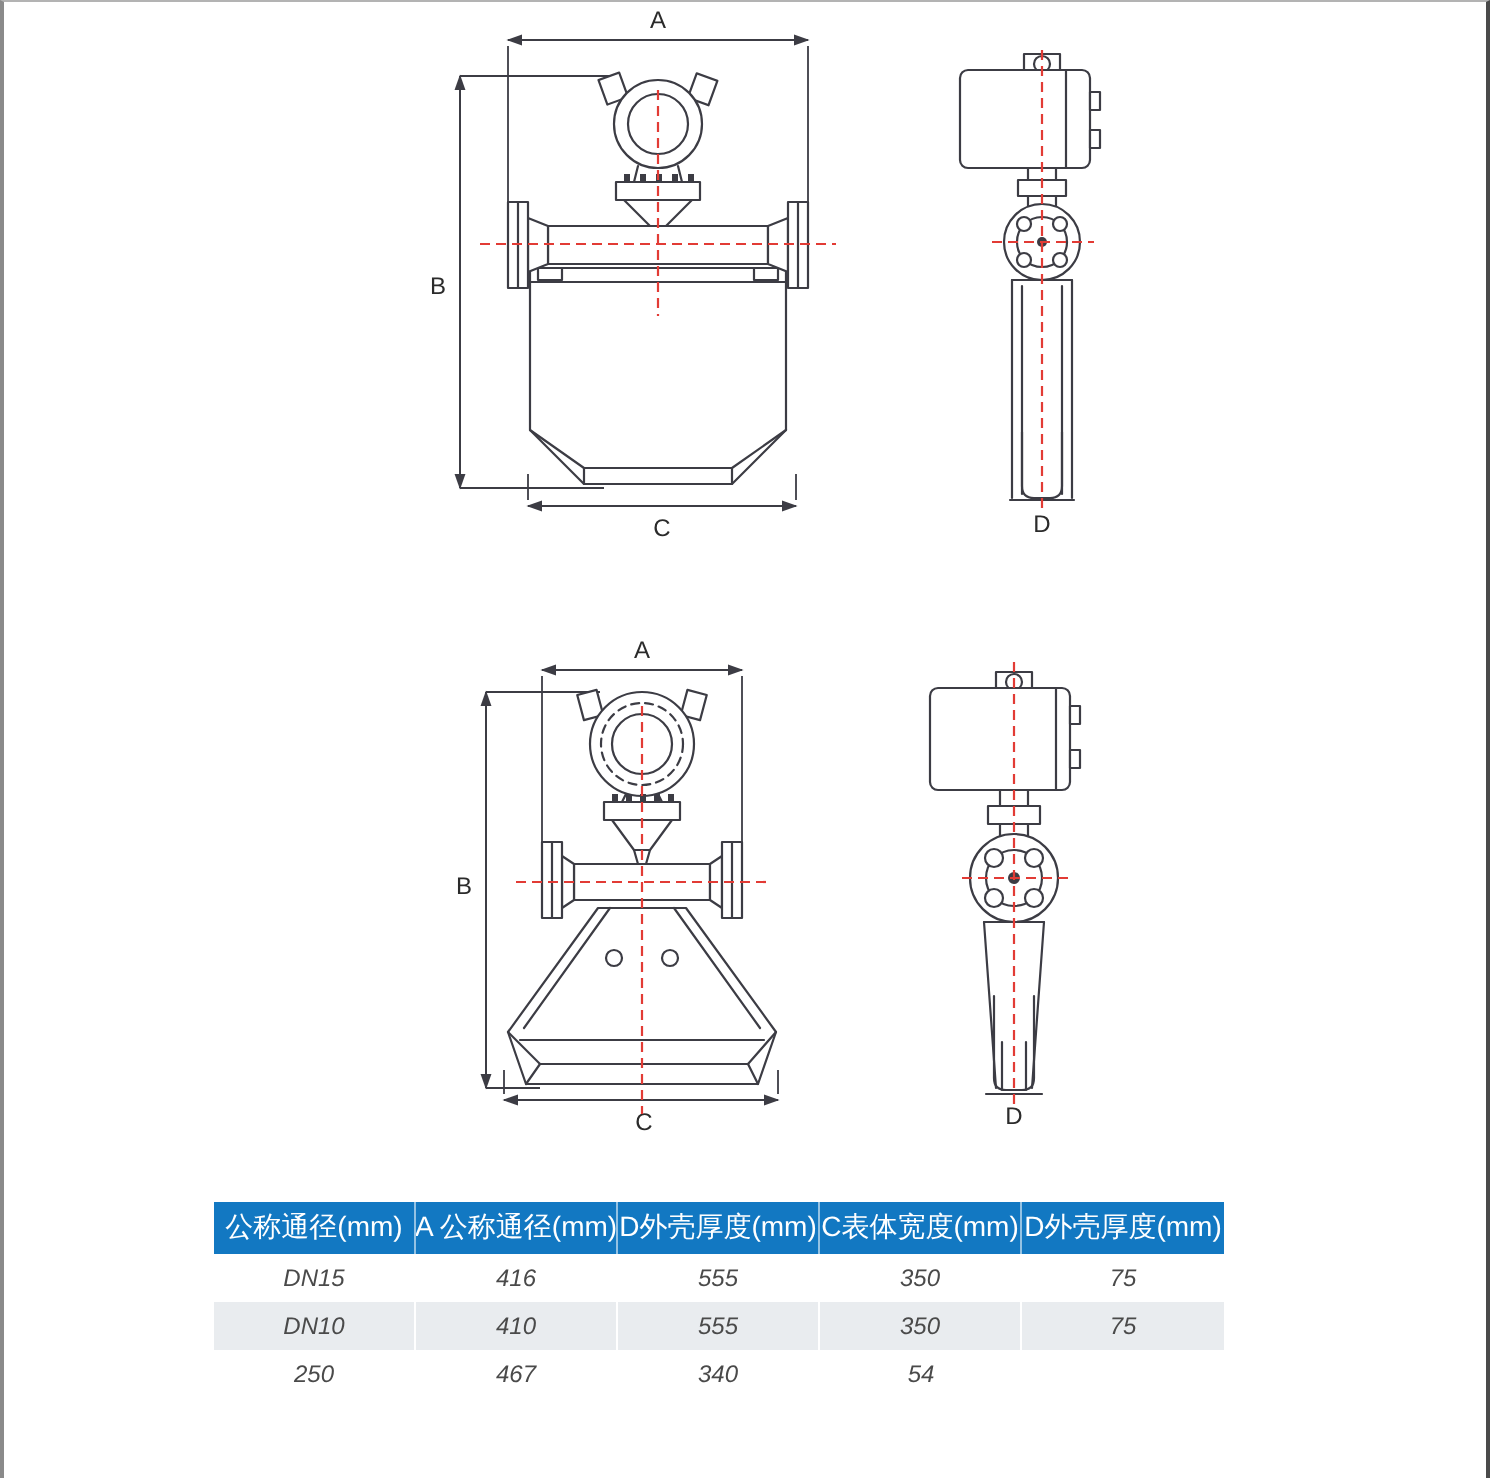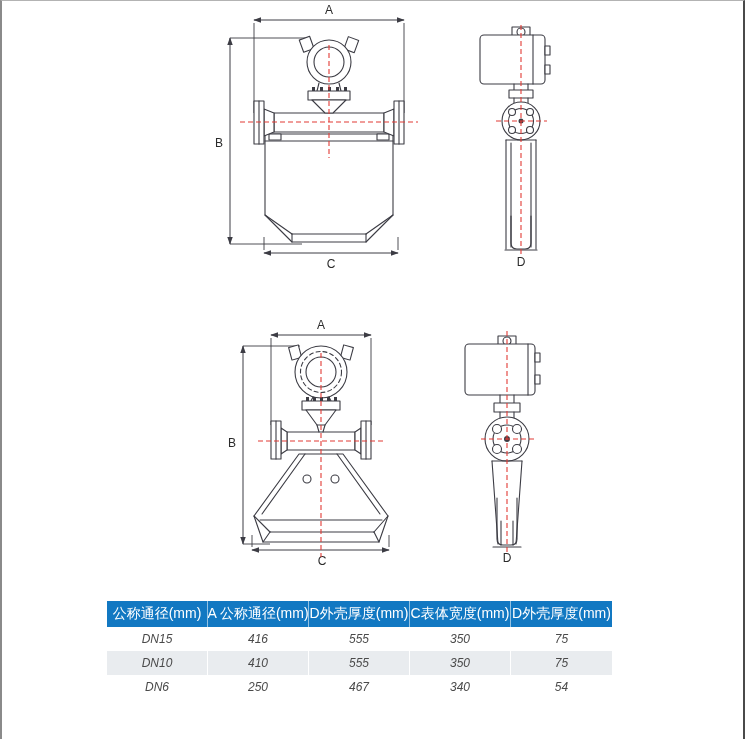--- a/index.html
+++ b/index.html
@@ -271,21 +271,20 @@
       <div class="cell">75</div>
     </div>
     <div class="t-row t-body-row alt">
       <div class="cell">DN10</div>
       <div class="cell">410</div>
       <div class="cell">555</div>
       <div class="cell">350</div>
       <div class="cell">75</div>
     </div>
     <div class="t-row t-body-row">
-      <div class="cell">DN6</div>
       <div class="cell">250</div>
       <div class="cell">467</div>
       <div class="cell">340</div>
       <div class="cell">54</div>
     </div>
   </div>
 
 </div>
 
 </body></html>

